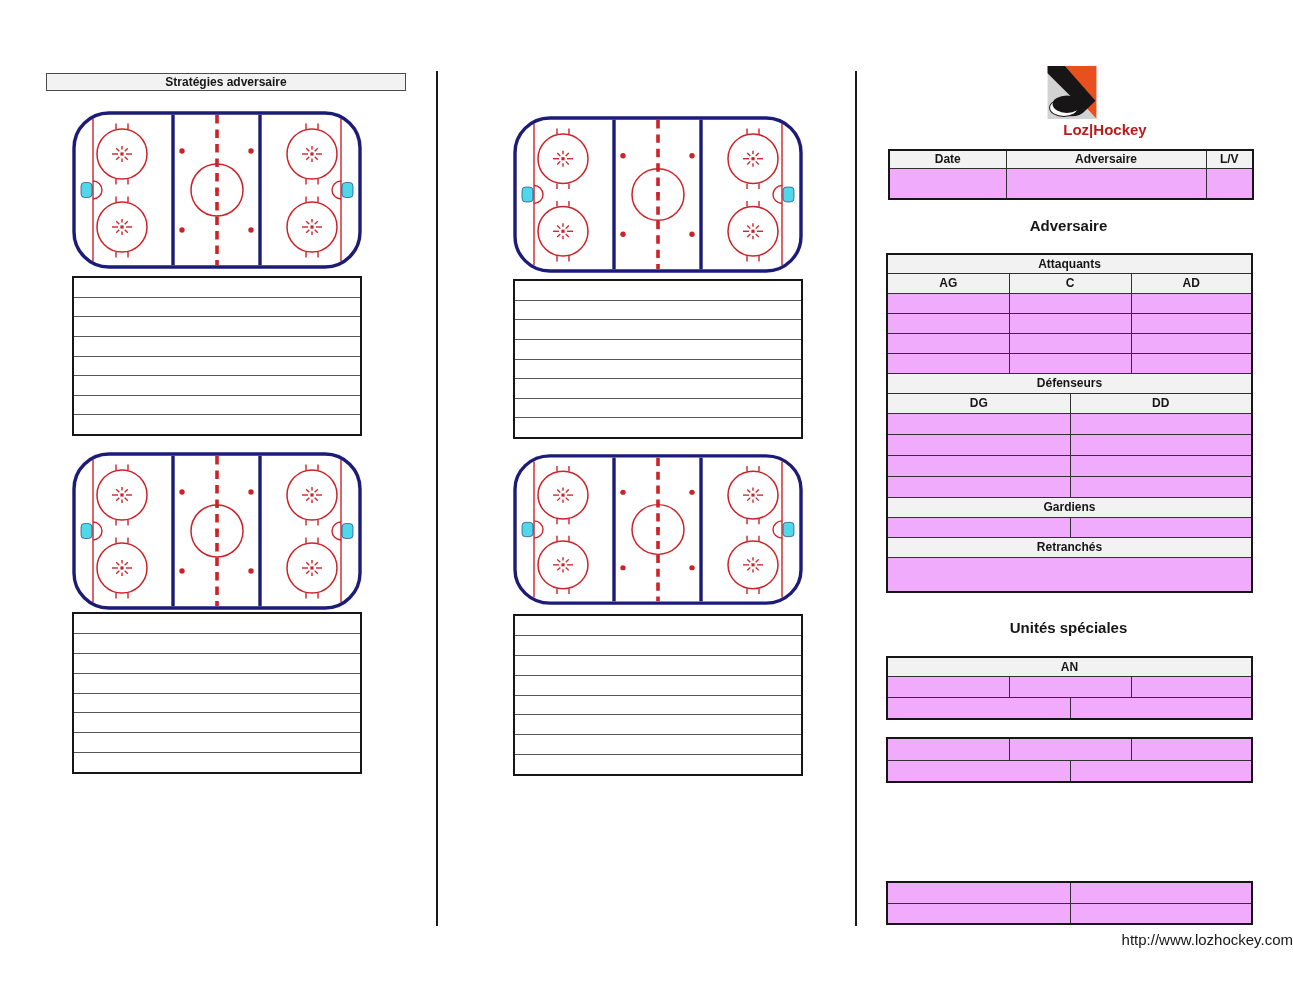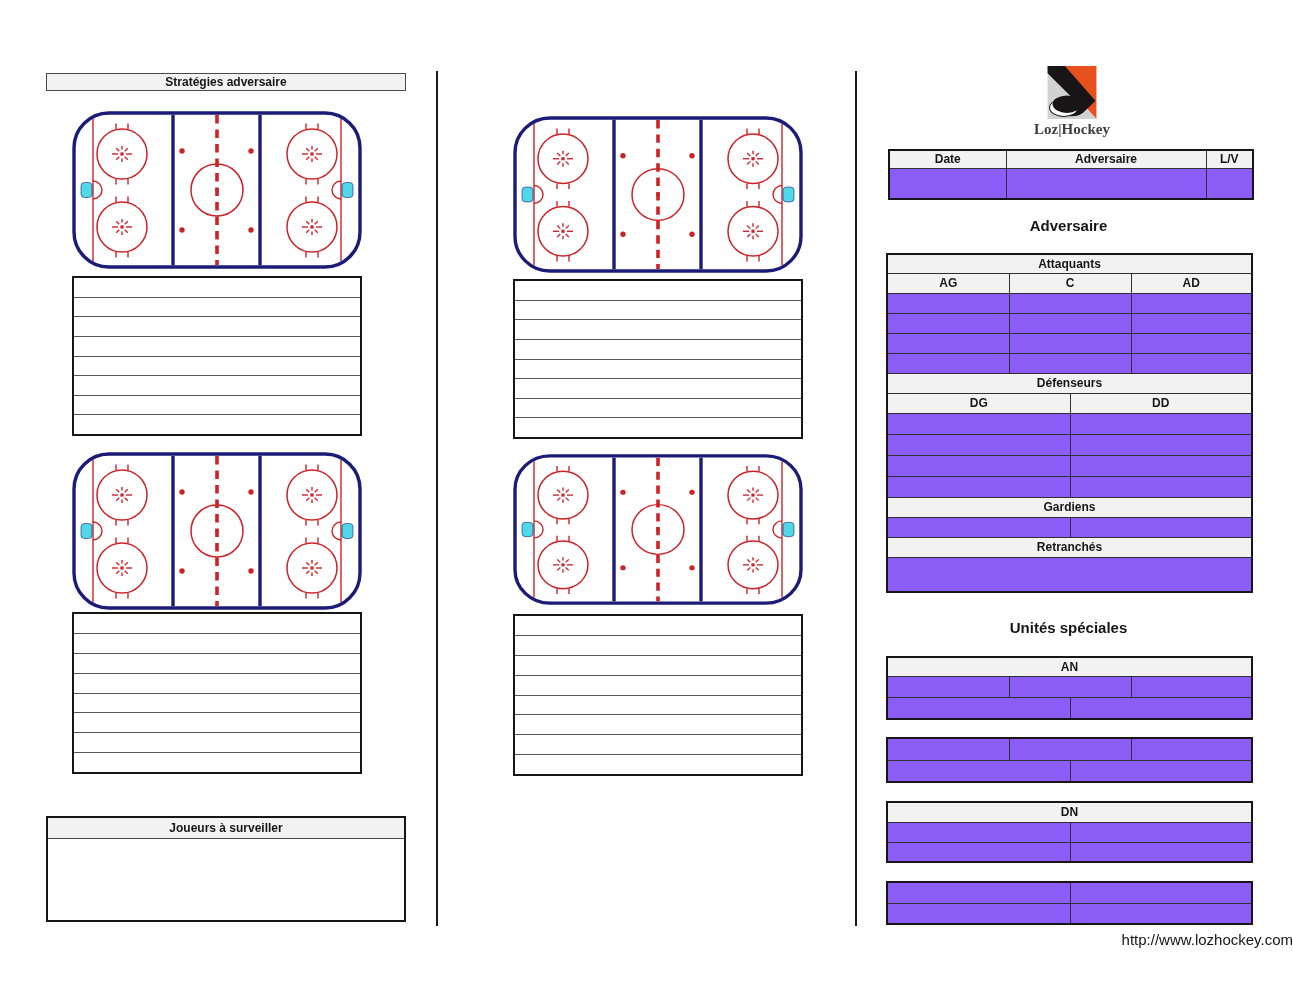--- a/index.html
+++ b/index.html
@@ -12,21 +12,21 @@
   .rink{position:absolute}
   .rink svg{width:100%;height:100%;display:block}
   .note-box{position:absolute;border:2px solid #161616;background:#fff;display:flex;flex-direction:column}
   .note-line{flex:1;border-bottom:1px solid #585858}
   .note-line:last-child{border-bottom:0}
   .watch-box{position:absolute;border:2px solid #161616;background:#fff}
   .watch-header{background:#f2f2f2;border-bottom:1px solid #4a4a4a;text-align:center;
                 font-weight:bold;font-size:12px;height:21px;line-height:20px}
   .watch-body{height:81px}
   .col-title{position:absolute;text-align:center;font-weight:bold;font-size:15px}
-  table.sheet{position:absolute;border-collapse:collapse;table-layout:fixed;background:#8b5cf6;border:2px solid #161616}
+  table.sheet{position:absolute;border-collapse:collapse;table-layout:fixed;background:#f0abfc;border:2px solid #161616}
   .sheet th,.sheet td{border:1px solid #303030;font-size:12px;padding:0 2px;text-align:center;vertical-align:middle;
                       overflow:hidden;white-space:nowrap}
   .sheet th{background:#f2f2f2;font-weight:bold}
   .brand-name{position:absolute;text-align:center;font-weight:bold;font-size:15px}
   .logo{position:absolute}
   .logo svg{width:100%;height:100%;display:block}
   .footer-url{position:absolute;left:0;top:927px;width:1293px;text-align:right;font-size:15px}
 </style>
 </head>
 <body>
@@ -209,26 +209,20 @@
     <div class="note-line"></div>
       <div class="note-line"></div>
       <div class="note-line"></div>
       <div class="note-line"></div>
       <div class="note-line"></div>
       <div class="note-line"></div>
       <div class="note-line"></div>
       <div class="note-line"></div>
   </div>
 
-  <div class="watch-box" style="left:46px;top:812px;width:360px;height:106px">
-    <div class="watch-header">
-      <span>Joueurs à surveiller</span>
-    </div>
-    <div class="watch-body"></div>
-  </div>
 
   <div class="rink" style="left:513px;top:112px;width:290px;height:157px">
       <svg viewBox="0 0 290 158" preserveAspectRatio="none" xmlns="http://www.w3.org/2000/svg">
     <rect x="2" y="2" width="286" height="154" rx="35" ry="35" fill="#ffffff" stroke="#1c1c78" stroke-width="3.4"></rect>
     <line x1="21" y1="8" x2="21" y2="150" stroke="#cc2328" stroke-width="1.4"></line>
     <line x1="269" y1="8" x2="269" y2="150" stroke="#cc2328" stroke-width="1.4"></line>
     <path d="M 21 70 A 9 9 0 0 1 21 88" fill="none" stroke="#cc2328" stroke-width="1.4"></path>
     <path d="M 269 70 A 9 9 0 0 0 269 88" fill="none" stroke="#cc2328" stroke-width="1.4"></path>
     <rect x="9" y="71.5" width="11" height="15" rx="3.5" fill="#4fd8e8" stroke="#1c1c78" stroke-width="0.6"></rect>
     <rect x="270" y="71.5" width="11" height="15" rx="3.5" fill="#4fd8e8" stroke="#1c1c78" stroke-width="0.6"></rect>
@@ -402,21 +396,21 @@
   <div class="logo" style="left:1047px;top:62px;width:50px;height:53px">
       <svg viewBox="0 0 48 52" xmlns="http://www.w3.org/2000/svg">
     <polygon points="0,0 48,0 48,52" fill="#e8501e"></polygon>
     <polygon points="0,0 48,52 0,52" fill="#d2d2d2"></polygon>
     <polygon points="2,0 17,0 47,34 37,44 0,7 0,0" fill="#171515"></polygon>
     <path d="M 37 44 Q 29 53 10 47 L 8 40 Q 25 47 32 36 Z" fill="#171515"></path>
     <ellipse cx="16" cy="41" rx="14" ry="8.5" fill="#ffffff" stroke="#171515" stroke-width="1"></ellipse>
     <ellipse cx="19" cy="37.5" rx="14" ry="8.5" fill="#171515"></ellipse>
   </svg>
     </div>
-  <div class="brand-name" style="left: 1007px; top: 117px; width: 130px; color: #404040; font-family: Liberation Serif, serif;">Loz|Hockey</div>
+  <div class="brand-name" style="left: 1040px; top: 117px; width: 130px; color: #b91c1c;">Loz|Hockey</div>
 
   <table class="sheet" style="left:888px;top:145px;width:364px">
     <colgroup>
         <col style="width:117px">
         <col style="width:200px">
         <col style="width:47px">
       </colgroup>
     <tbody>
         <tr style="height:18px">
       <th>Date</th>
@@ -574,41 +568,20 @@
         </tr>
       </tbody>
     <tbody>
         <tr style="height: 22px;">
           <td colspan="3"></td>
           <td colspan="3"></td>
         </tr>
       </tbody>
   </table>
 
-  <table class="sheet" style="left:886px;top:797px;width:365px">
-    <colgroup>
-        <col style="width:183px">
-        <col style="width:182px">
-      </colgroup>
-    <tbody>
-        <tr style="height:20px">
-          <th colspan="2">DN</th>
-        </tr>
-    </tbody>
-      <tbody>
-        <tr style="height: 20px;">
-          <td colspan="1"></td>
-          <td colspan="1"></td>
-        </tr>
-        <tr style="height: 20px;">
-          <td colspan="1"></td>
-          <td colspan="1"></td>
-        </tr>
-      </tbody>
-  </table>
 
   <table class="sheet" style="left:886px;top:877px;width:365px">
     <colgroup>
         <col style="width:183px">
         <col style="width:182px">
       </colgroup>
     <tbody>
         <tr style="height: 21px;">
           <td colspan="1"></td>
           <td colspan="1"></td>

